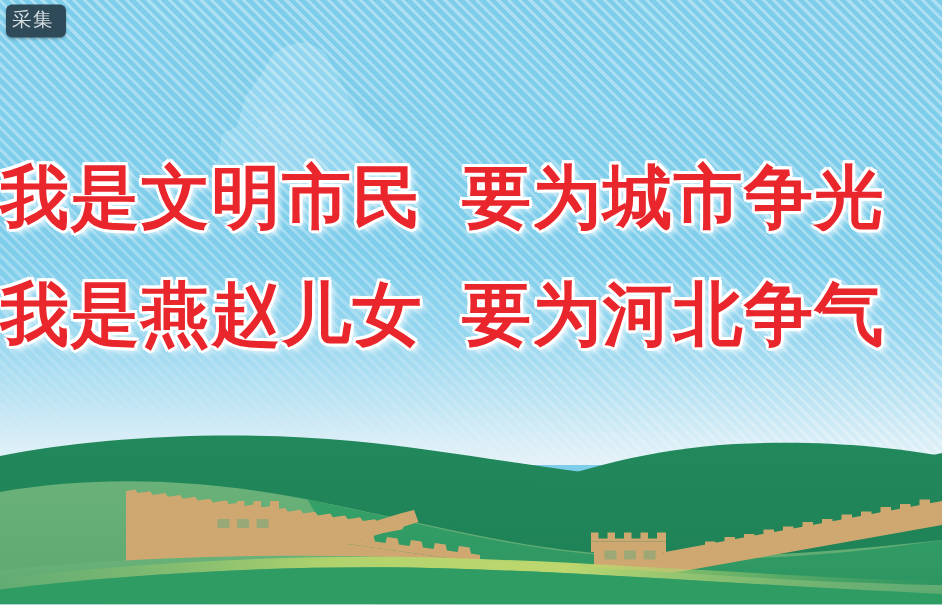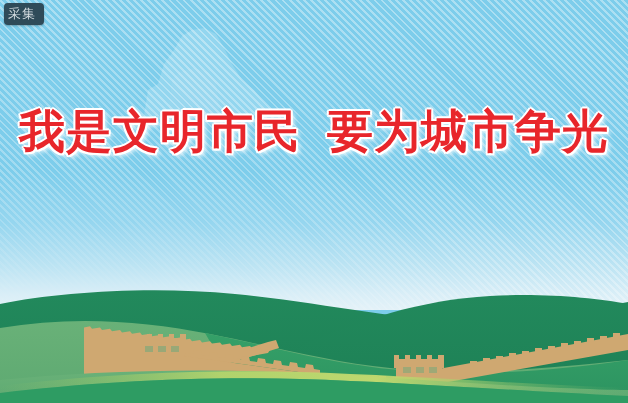--- a/index.html
+++ b/index.html
@@ -73,21 +73,21 @@
     width: 628px;
     height: 127px;
   }
 
   
   .slogan-block {
     position: absolute;
     left: 0;
     top: 92px;
     width: 628px;
-    text-align: center;
+    text-align: left;
   }
   .slogan-line {
     display: block;
     white-space: nowrap;
     font-family: "DejaVu Sans", "Liberation Sans", sans-serif;
     font-weight: bold;
     font-size: 46px;
     line-height: 78px;
     letter-spacing: 1px;
     color: #e8262b;
@@ -252,17 +252,18 @@
 
     <path d="M0,110 C90,99 200,93 300,96 C400,99 500,107 628,112
              L628,120 C500,114 400,106 300,103 C200,100 90,106 0,117 Z" fill="url(#gradHi)"></path>
 
     <path d="M0,117 C90,106 200,100 300,103 C400,106 500,114 628,120
              L628,127 L0,127 Z" fill="#2e9c63"></path>
   </svg>
 
   <div class="slogan-block">
     <span class="slogan-line"><span>我是文明市民</span><span class="slogan-gap"></span><span>要为城市争光</span></span>
+    <span class="slogan-line"><span>我是燕赵儿女</span><span class="slogan-gap"></span><span>要为河北争气</span></span>
   </div>
 
   <button class="capture-btn">采集</button>
 
 </div>
 
 </body></html>

